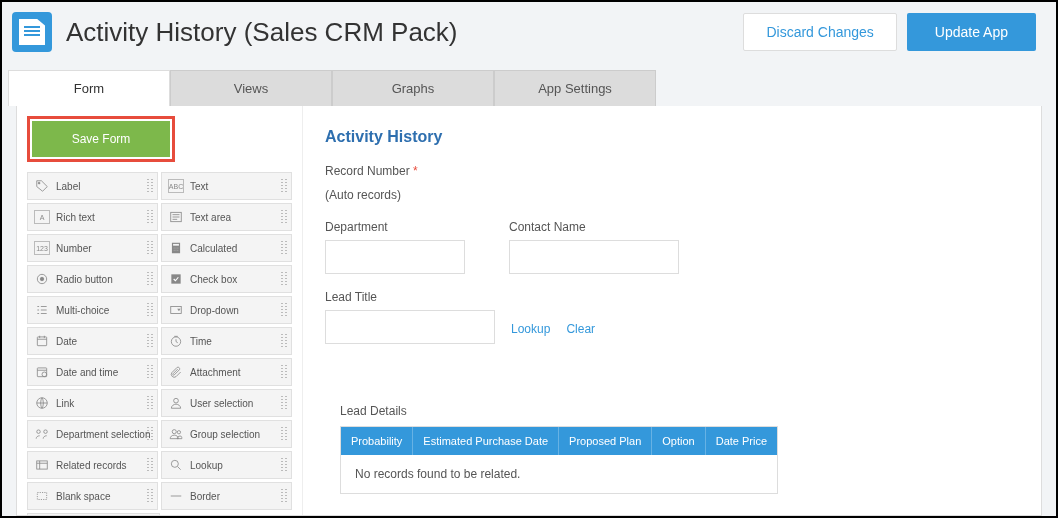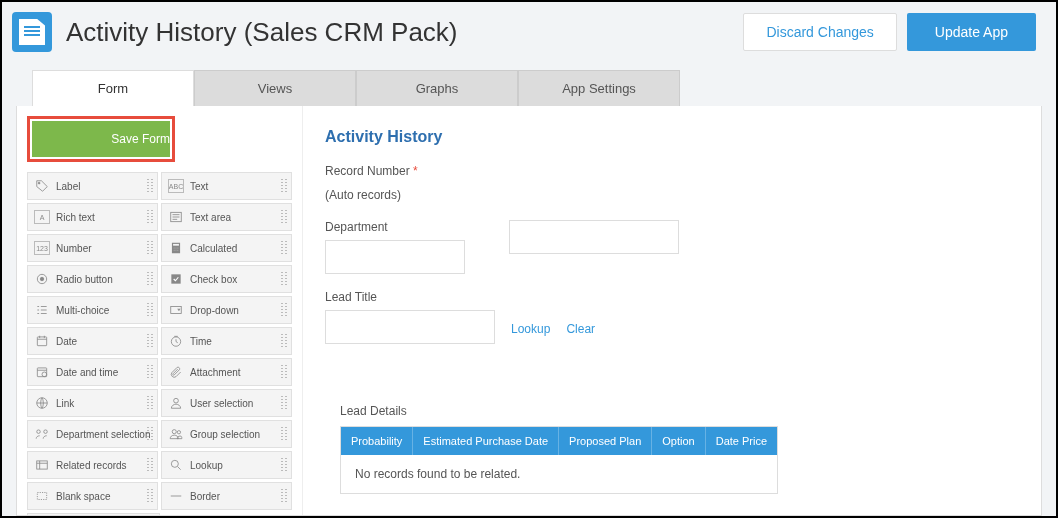--- a/index.html
+++ b/index.html
@@ -6,27 +6,27 @@
 body { font-family: -apple-system, BlinkMacSystemFont, "Segoe UI", Arial, sans-serif; background: #fff; width: 1058px; height: 518px; overflow: hidden; border: 2px solid #000; }
 .app { background: #f2f4f6; height: 100%; display: flex; flex-direction: column; }
 .header { display: flex; align-items: center; padding: 10px 20px 18px 10px; gap: 14px; }
 .app-icon { width: 40px; height: 40px; background: #3498db; border-radius: 4px; position: relative; flex-shrink: 0; }
 .app-icon::before { content: ""; position: absolute; inset: 7px; background: #fff; clip-path: polygon(0 0, 70% 0, 100% 25%, 100% 100%, 0 100%); }
 .app-icon::after { content: ""; position: absolute; left: 12px; top: 14px; width: 16px; height: 2px; background: #3498db; box-shadow: 0 4px 0 #3498db, 0 8px 0 #3498db; }
 .app-title { font-size: 26px; font-weight: 300; color: #333; flex: 1; }
 .header-actions { display: flex; gap: 10px; }
 .btn-discard { background: #fff; color: #3498db; border: 1px solid #ddd; padding: 10px 22px; font-size: 14px; cursor: pointer; border-radius: 2px; }
 .btn-update { background: #3498db; color: #fff; border: none; padding: 10px 28px; font-size: 14px; cursor: pointer; border-radius: 2px; }
-.tabs { display: flex; padding-left: 6px; margin-left: 24px; }
+.tabs { display: flex; padding-left: 6px; }
 .tab { padding: 10px 0; width: 162px; text-align: center; font-size: 13px; color: #555; background: #dcdcdc; border: 1px solid #ccc; border-bottom: none; cursor: pointer; }
 .tab.active { background: #fff; color: #333; border-color: #ddd; }
 .content { background: #fff; margin: 0 14px; border: 1px solid #ddd; border-top: none; flex: 1; display: flex; overflow: hidden; }
 .left-panel { width: 286px; padding: 10px 10px 0 10px; border-right: 1px solid #eee; }
 .save-wrap { border: 3px solid #e74c3c; padding: 2px; margin-bottom: 10px; width: 148px; }
-.save-button { background: #7db84b; color: #fff; border: none; width: 100%; padding: 11px 0; font-size: 12px; cursor: pointer; text-align: right; }
+.save-button { background: #7db84b; color: #fff; border: none; width: 100%; padding: 11px 0; font-size: 12px; cursor: pointer; }
 .field-grid { display: grid; grid-template-columns: 1fr 1fr; gap: 3px; }
 .field-grid.single { grid-template-columns: 1fr; width: 50%; }
 .field-item { display: flex; align-items: center; background: #f4f4f4; border: 1px solid #e0e0e0; padding: 5px 6px; font-size: 10px; color: #555; cursor: grab; gap: 6px; position: relative; }
 .field-item .grip { width: 6px; height: 14px; background: repeating-linear-gradient(to bottom, #bbb 0 1px, transparent 1px 3px), repeating-linear-gradient(to bottom, #bbb 0 1px, transparent 1px 3px); background-size: 2px 100%; background-position: 0 0, 4px 0; background-repeat: no-repeat; position: absolute; right: 4px; }
 .fi-icon { width: 16px; height: 16px; display: inline-flex; align-items: center; justify-content: center; color: #888; flex-shrink: 0; }
 .fi-icon svg { width: 14px; height: 14px; stroke: #888; fill: none; stroke-width: 1.4; }
 .fi-icon.box { border: 1px solid #bbb; width: 16px; height: 14px; font-size: 7px; color: #888; }
 .right-panel { flex: 1; padding: 22px 20px 20px 22px; overflow: auto; }
 .section-title { color: #2e6faf; font-size: 16px; font-weight: 600; margin-bottom: 18px; }
 .form-row { display: flex; gap: 44px; margin-bottom: 16px; flex-wrap: wrap; }
@@ -296,20 +296,21 @@
         </div>
         <div class="form-note">(Auto records)</div>
       </div>
 
       <div class="form-row">
         <div class="form-group">
           <div class="form-label">Department</div>
           <input class="form-input" style="width: 140px;">
         </div>
         <div class="form-group">
+          <div class="form-label">Contact Name</div>
           <input class="form-input" style="width: 170px;">
         </div>
       </div>
 
       <div class="form-row" style="align-items:flex-start; gap:60px;">
         <div class="form-group">
           <div class="form-label">Lead Title</div>
           <div class="lookup-row">
             <input class="form-input" style="width: 170px;">
             <button class="link-btn">Lookup</button>

